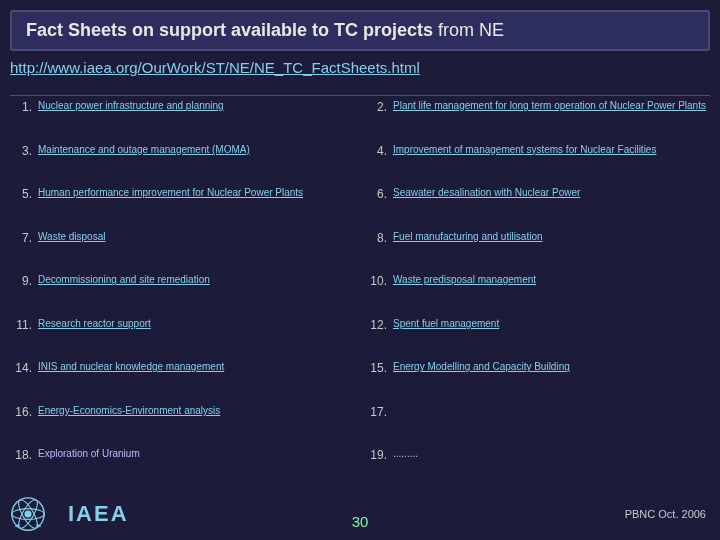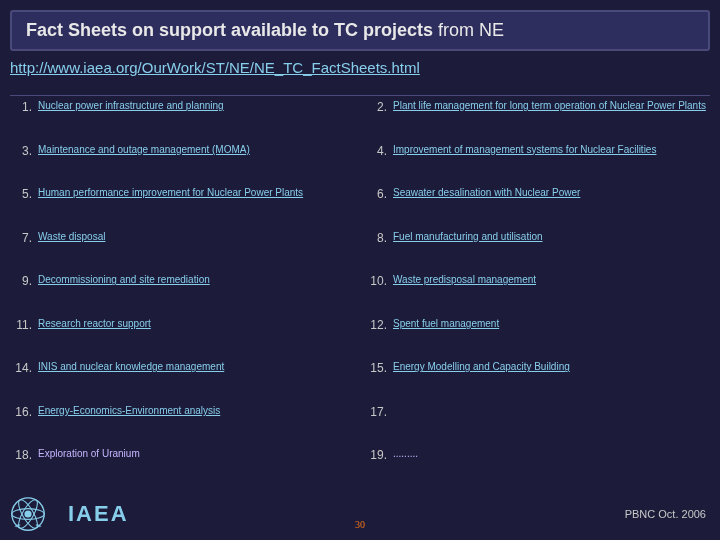--- a/index.html
+++ b/index.html
@@ -110,27 +110,26 @@
     }
 
     .iaea-text {
       color: #87ceeb;
       font-size: 22px;
       font-weight: bold;
       letter-spacing: 2px;
     }
 
     .page-number {
-      color: #f97316;
-      font-size: 10px;
+      color: #86efac;
+      font-size: 15px;
       position: absolute;
       bottom: 10px;
       left: 50%;
       transform: translateX(-50%);
-      font-family: Liberation Serif, serif;
     }
 
     .footer-right {
       color: #c8c8c8;
       font-size: 11px;
     }
 
     .divider-line {
       height: 1px;
       background: #4a4a7a;

